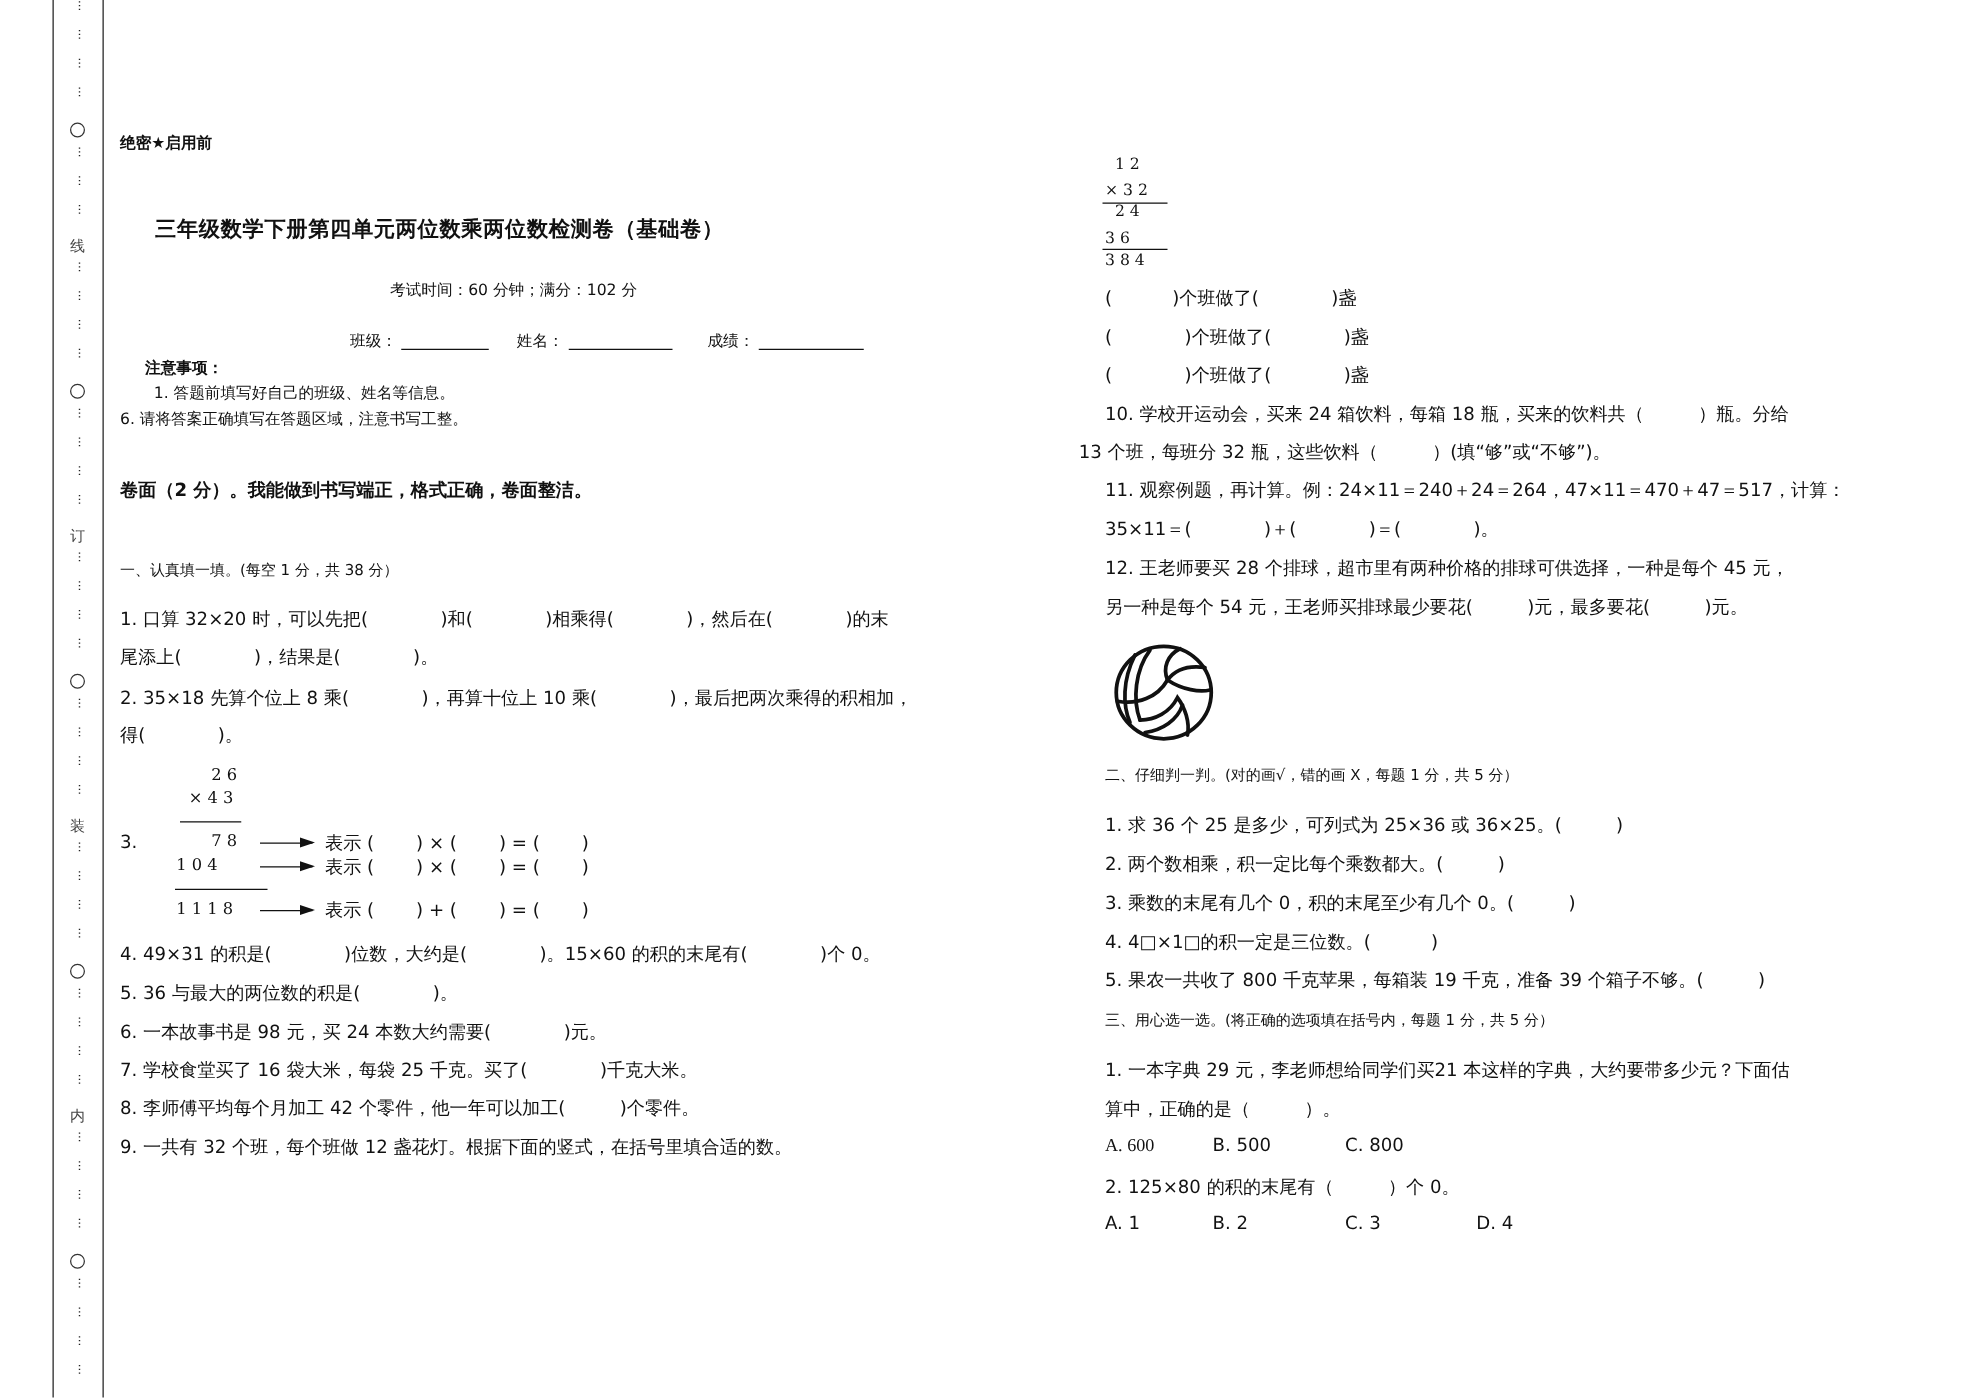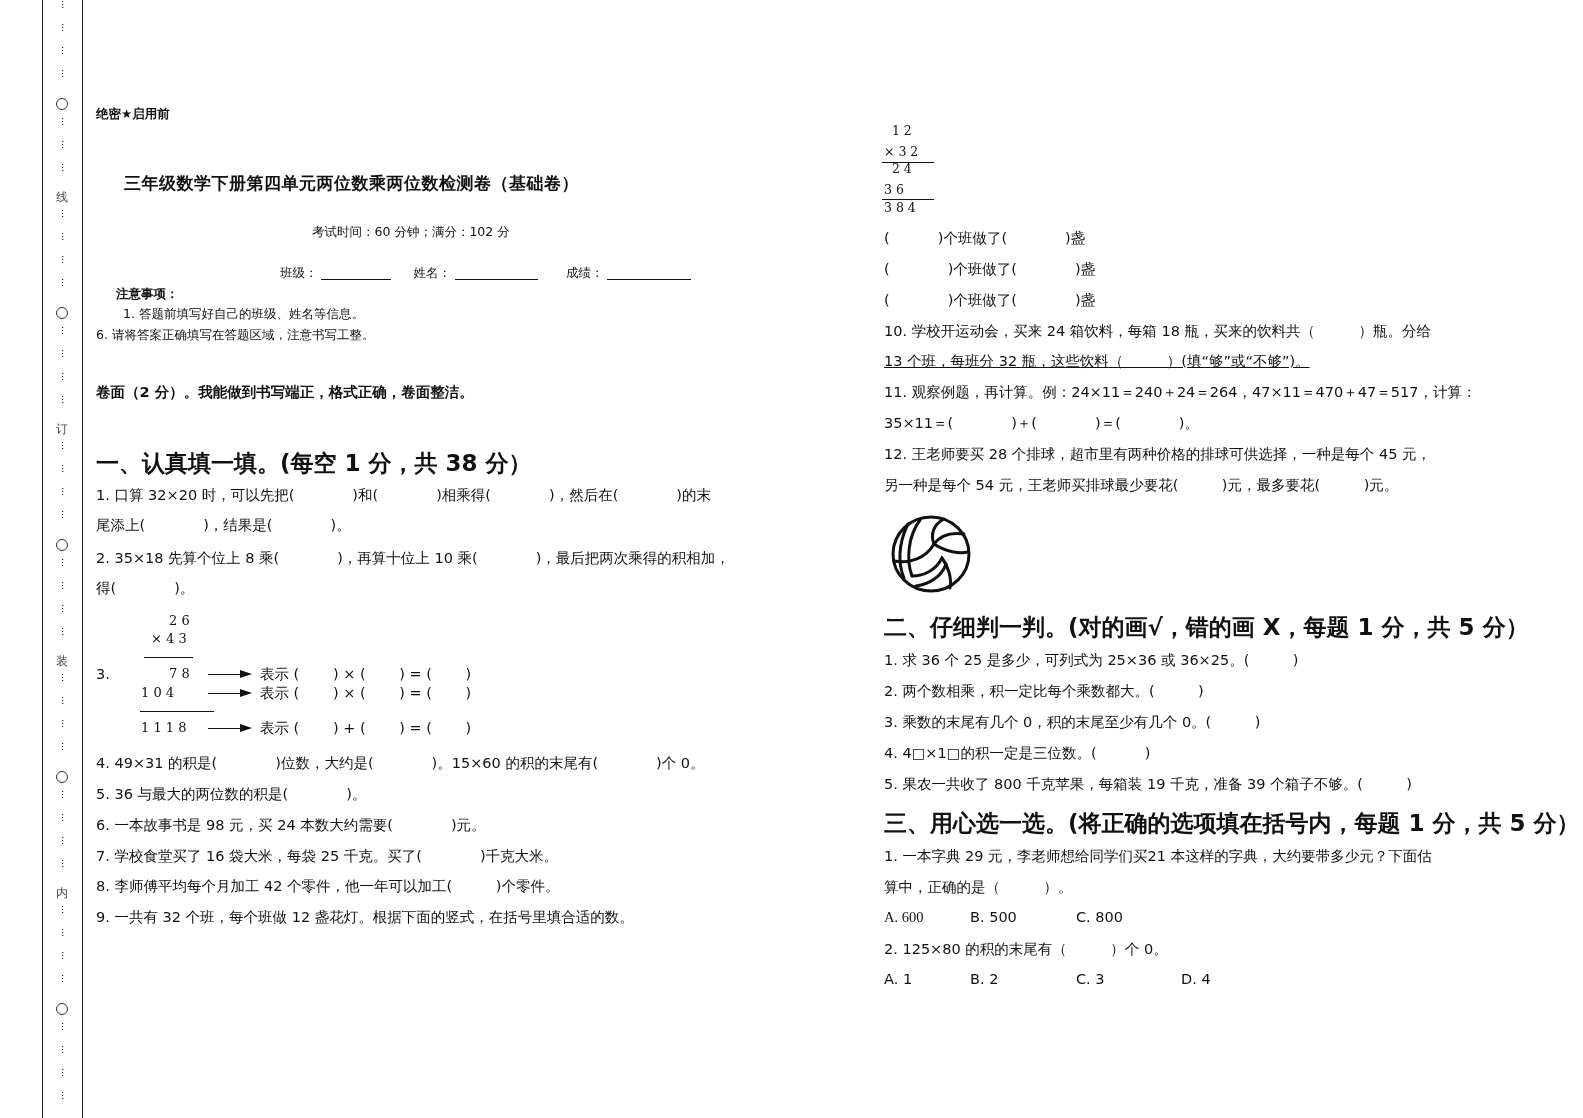--- a/index.html
+++ b/index.html
@@ -15,21 +15,21 @@
     position: absolute; left: 52px; top: 0; width: 20px; height: 1118px;
     display: flex; flex-direction: column; align-items: center;
   }
   .bind-col .dots { font-size: 9px; line-height: 23px; height: 23px; color: #222; writing-mode: vertical-rl; letter-spacing: -1px; }
   .bind-col .circ { width: 10px; height: 10px; border: 1px solid #333; border-radius: 50%; margin: 6px 0 7px; }
   .bind-col .ch { font-size: 12px; line-height: 23px; height: 23px; color: #444; }
 
   .t-small { font-size: 12.5px; }
   .t-norm { font-size: 14.5px; }
   .t-title { font-size: 17px; font-weight: bold; letter-spacing: 0.5px; }
-  .t-sec { font-size: 23px; font-weight: bold; }
+  .t-sec { font-size: 12px; font-weight: normal; }
   .bold { font-weight: bold; }
   .blank-line { display: inline-block; border-bottom: 1px solid #111; height: 14px; vertical-align: -3px; }
 
   
   .vm { position: absolute; font-family: "DejaVu Serif", "Liberation Serif", serif; font-size: 13px; }
   .vm .row { position: absolute; white-space: pre; letter-spacing: 0; }
   .vm .rule { position: absolute; border-top: 1px solid #111; height: 0; }
   .arrow { position: absolute; height: 0; border-top: 1.5px solid #111; }
   .arrow::after {
     content: ""; position: absolute; right: -2px; top: -5px;
@@ -152,21 +152,21 @@
   <div class="row" style="left:884px; top:161px;">  2 4</div>
   <div class="row" style="left:884px; top:182px;">3 6</div>
   <div class="rule" style="left:882px; top:199px; width:52px;"></div>
   <div class="row" style="left:884px; top:200px;">3 8 4</div>
 </div>
 <div class="abs t-norm" style="left:884px; top:229px;">(　　　 )个班做了(　　　　)盏</div>
 <div class="abs t-norm" style="left:884px; top:260px;">(　　　　)个班做了(　　　　)盏</div>
 <div class="abs t-norm" style="left:884px; top:291px;">(　　　　)个班做了(　　　　)盏</div>
 
 <div class="abs t-norm" style="left:884px; top:322px;">10. 学校开运动会，买来 24 箱饮料，每箱 18 瓶，买来的饮料共（　　　）瓶。分给</div>
-<div class="abs t-norm" style="left:884px; top:352px;text-decoration:underline;">13 个班，每班分 32 瓶，这些饮料（　　　）(填“够”或“不够”)。</div>
+<div class="abs t-norm" style="left:863px; top:352px;">13 个班，每班分 32 瓶，这些饮料（　　　）(填“够”或“不够”)。</div>
 <div class="abs t-norm" style="left:884px; top:383px;">11. 观察例题，再计算。例：24×11＝240＋24＝264，47×11＝470＋47＝517，计算：</div>
 <div class="abs t-norm" style="left:884px; top:414px;">35×11＝(　　　　)＋(　　　　)＝(　　　　)。</div>
 <div class="abs t-norm" style="left:884px; top:445px;">12. 王老师要买 28 个排球，超市里有两种价格的排球可供选择，一种是每个 45 元，</div>
 <div class="abs t-norm" style="left:884px; top:476px;">另一种是每个 54 元，王老师买排球最少要花(　　　)元，最多要花(　　　)元。</div>
 
 <div class="abs" style="left:890px; top:514px; width:82px; height:80px;">
   <svg width="82" height="80" viewBox="0 0 82 80">
     <g fill="none" stroke="#111" stroke-width="3" stroke-linecap="round">
       <ellipse cx="41" cy="40" rx="38" ry="37"></ellipse>
       <path d="M30 6 C 18 22, 16 46, 22 62"></path>

